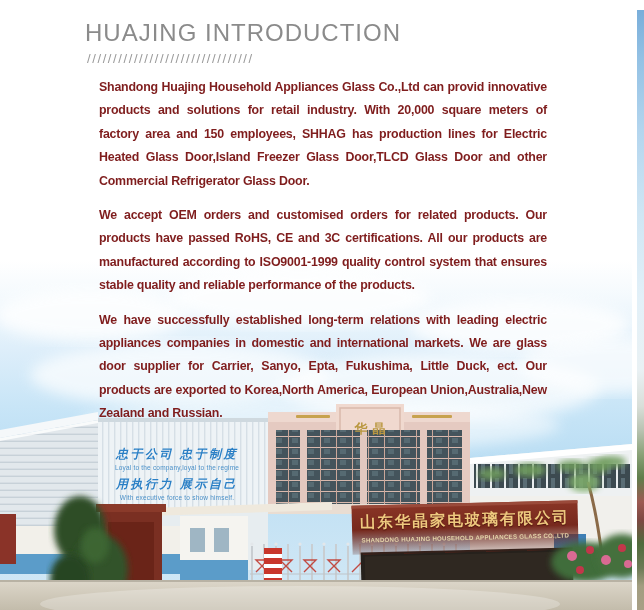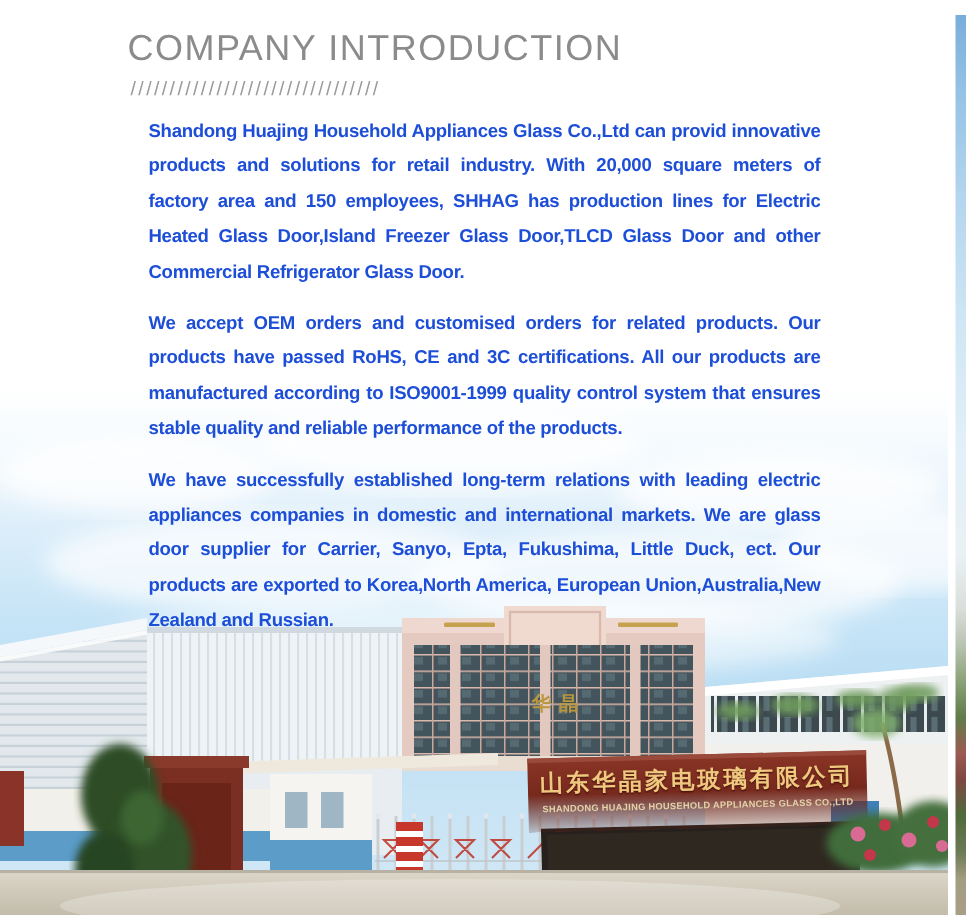--- a/index.html
+++ b/index.html
@@ -7,21 +7,21 @@
   body { font-family:"Liberation Sans", sans-serif; background:#fff; overflow:hidden; }
   .page { position:relative; width:644px; height:610px; background:#fff; overflow:hidden; }
 
   
   .header { position:absolute; left:85px; top:20px; z-index:3; }
   .page-title { font-size:24px; font-weight:400; color:#8b8b8b; letter-spacing:1px; line-height:1.1; }
   .hatch { margin-top:5px; margin-left:2px; font-size:13px; color:#9a9a9a; letter-spacing:1.6px; font-style:normal; }
 
   
   .copy { position:absolute; left:99px; top:76px; width:448px; z-index:3; }
-  .copy p { font-size:12.4px; letter-spacing:-0.2px; line-height:23.4px; color:#1d4ed8;
+  .copy p { font-size:12.4px; letter-spacing:-0.2px; line-height:23.4px; color:#7f1d1d;
             text-align:justify; margin-bottom:11px; font-weight:700; font-family:"Liberation Sans", sans-serif; }
   .copy p { font-weight:600; }
 
   
   .photo { position:absolute; left:0; top:260px; width:632px; height:350px; z-index:1;
     background:linear-gradient(180deg,
       rgba(255,255,255,0) 0%,
       rgba(236,246,252,0.55) 10%,
       #ddeefa 26%,
       #c8e5f7 42%,
@@ -31,21 +31,21 @@
   }
   .photo svg { position:absolute; left:0; top:0; }
 
   .overlay { position:absolute; z-index:2; }
   .slogans { left:98px; top:186px; width:158px; text-align:center; }
   .slogan-cn { font-size:12px; font-weight:700; font-style:italic; color:#2a7fc5;
                letter-spacing:2.5px; text-shadow:0 0 1px rgba(255,255,255,.6); white-space:nowrap; }
   .slogan-en { font-size:6.5px; color:#4a90c8; letter-spacing:.2px; margin-top:1px; white-space:nowrap; }
   .slogan-row2 { margin-top:5px; }
 
-  .parapet { left:334px; top:160px; width:72px; text-align:center;margin-top:40px; }
+  .parapet { left:334px; top:160px; width:72px; text-align:center; }
   .parapet-cn { font-size:13px; font-weight:700; color:#b9973f; letter-spacing:5px; text-indent:5px; white-space:nowrap; }
 
   .gate-sign-text { left:352px; top:250px; width:226px; text-align:center; transform:rotate(-1.4deg); }
   .gate-sign-cn { font-size:15.5px; font-weight:700; color:#eec87e; letter-spacing:2px; white-space:nowrap;
                   text-shadow:0 1px 1px rgba(60,10,5,.7); }
   .gate-sign-en { font-size:6.2px; font-weight:700; color:#e3d2a8; letter-spacing:.2px; margin-top:3px; white-space:nowrap; }
 
   
   .edge-sliver { position:absolute; right:0; top:10px; width:7px; height:600px; z-index:2;
     background:linear-gradient(180deg,
@@ -59,21 +59,21 @@
       #5f7d4a 78%, #9c5a52 82%, #7d4842 85%, #4f6b3c 89%,
       #6c7a55 93%, #a29d80 96%, #a89f86 100%);
   }
 </style>
 </head>
 <body>
 
 <div class="page">
 
   <div class="header">
-    <div class="page-title">COMPANY INTRODUCTION</div>
+    <div class="page-title">HUAJING INTRODUCTION</div>
     <div class="hatch">////////////////////////////////</div>
   </div>
 
   <div class="copy">
     <p>Shandong Huajing Household Appliances Glass Co.,Ltd can provid innovative products and solutions for retail industry. With 20,000 square meters of factory area and 150 employees, SHHAG has production lines for Electric Heated Glass Door,Island Freezer Glass Door,TLCD Glass Door and other Commercial Refrigerator Glass Door.</p>
     <p>We accept OEM orders and customised orders for related products. Our products have passed RoHS, CE and 3C certifications. All our products are manufactured according to ISO9001-1999 quality control system that ensures stable quality and reliable performance of the products.</p>
     <p>We have successfully established long-term relations with leading electric appliances companies in domestic and international markets. We are glass door supplier for Carrier, Sanyo, Epta, Fukushima, Little Duck, ect. Our products are exported to Korea,North America, European Union,Australia,New Zealand and Russian.</p>
   </div>
 
   <div class="photo">
@@ -261,20 +261,26 @@
           <circle cx="580" cy="310" r="4" fill="#c2374a"></circle>
       </g>
 
       <g>
         <rect x="0" y="320" width="632" height="30" fill="url(#driveGrad)"></rect>
         <rect x="0" y="320" width="632" height="2" fill="#b8b2a4"></rect>
         <ellipse cx="300" cy="344" rx="260" ry="18" fill="#ffffff" opacity="0.25"></ellipse>
       </g>
     </svg>
 
+    <div class="overlay slogans">
+      <div class="slogan-cn">忠于公司 忠于制度</div>
+      <div class="slogan-en">Loyal to the company,loyal to the regime</div>
+      <div class="slogan-cn slogan-row2">用执行力 展示自己</div>
+      <div class="slogan-en">With executive force to show himself.</div>
+    </div>
 
     <div class="overlay parapet">
       <div class="parapet-cn">华晶</div>
     </div>
 
     <div class="overlay gate-sign-text">
       <div class="gate-sign-cn">山东华晶家电玻璃有限公司</div>
       <div class="gate-sign-en">SHANDONG HUAJING HOUSEHOLD APPLIANCES GLASS CO.,LTD</div>
     </div>
   </div>

